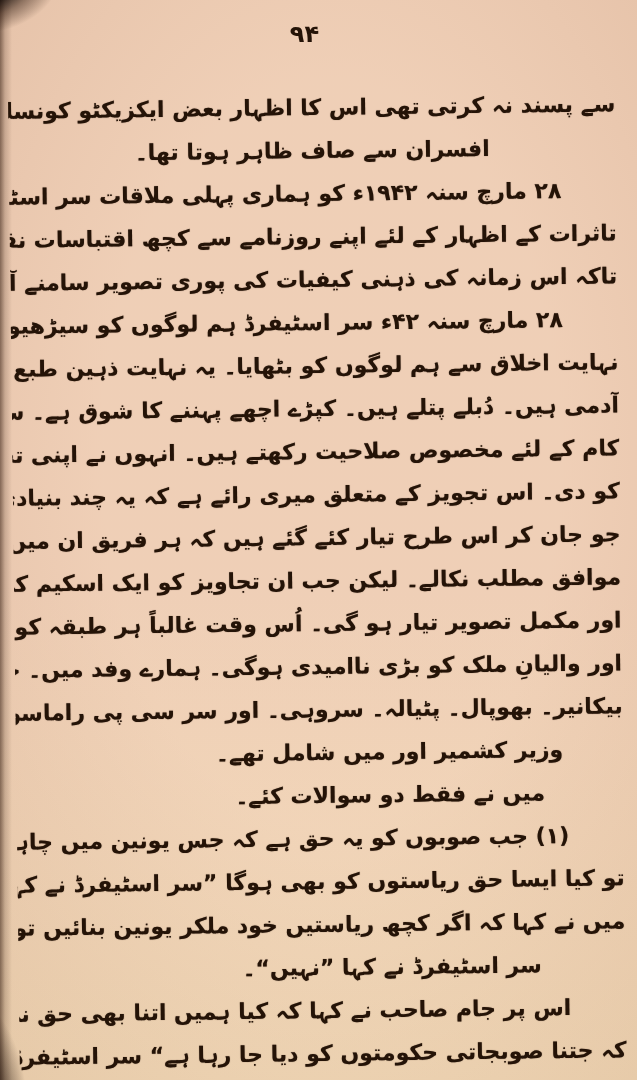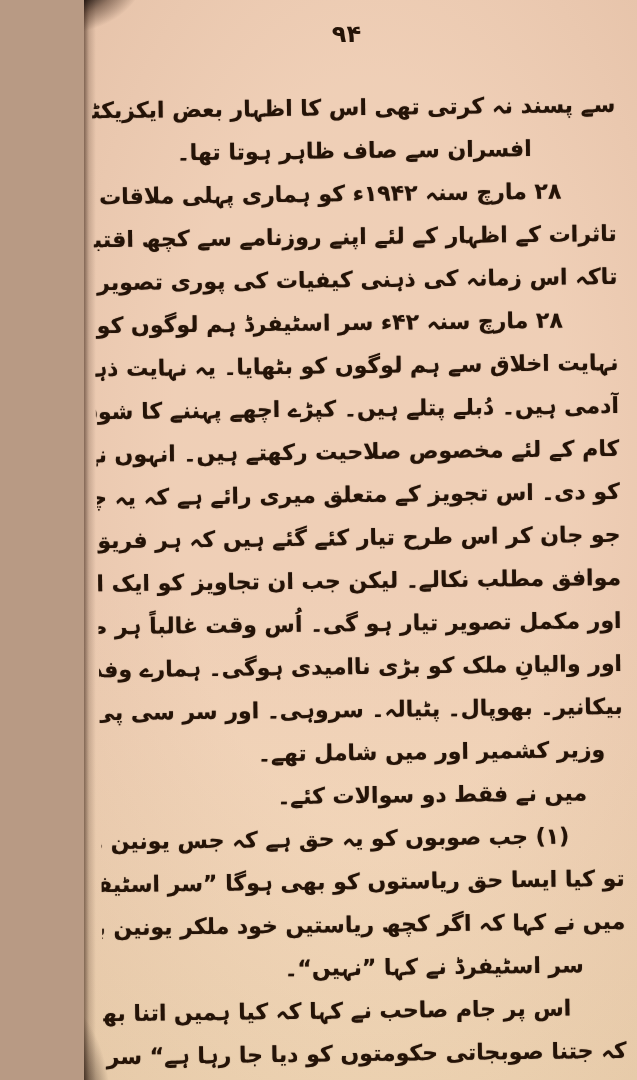--- a/index.html
+++ b/index.html
@@ -7,21 +7,21 @@
     --paper-bottom:#eed2ae;
     --ink:#241307;
   }
   html,body{margin:0;padding:0;}
   body{
     width:637px;height:1080px;overflow:hidden;
     font-family:"DejaVu Sans",sans-serif;
     background:#b89a84;
   }
   .page{
-    position:relative;width:553px;height:1080px;overflow:hidden;
+    position:relative;width:637px;height:1080px;overflow:hidden;
     background:
       
       radial-gradient(120px 80px at -30px -25px, rgba(15,8,5,.95) 35%, rgba(40,20,10,.45) 55%, rgba(40,20,10,0) 75%),
       
       radial-gradient(90px 160px at -40px 103%, rgba(30,15,8,.75) 40%, rgba(30,15,8,0) 75%),
       
       linear-gradient(to right, rgba(45,22,10,.55) 0px, rgba(45,22,10,.18) 5px, rgba(45,22,10,0) 12px),
       
       radial-gradient(120% 115% at 52% 42%, rgba(255,240,220,.25) 30%, rgba(120,70,40,.16) 100%),
       

